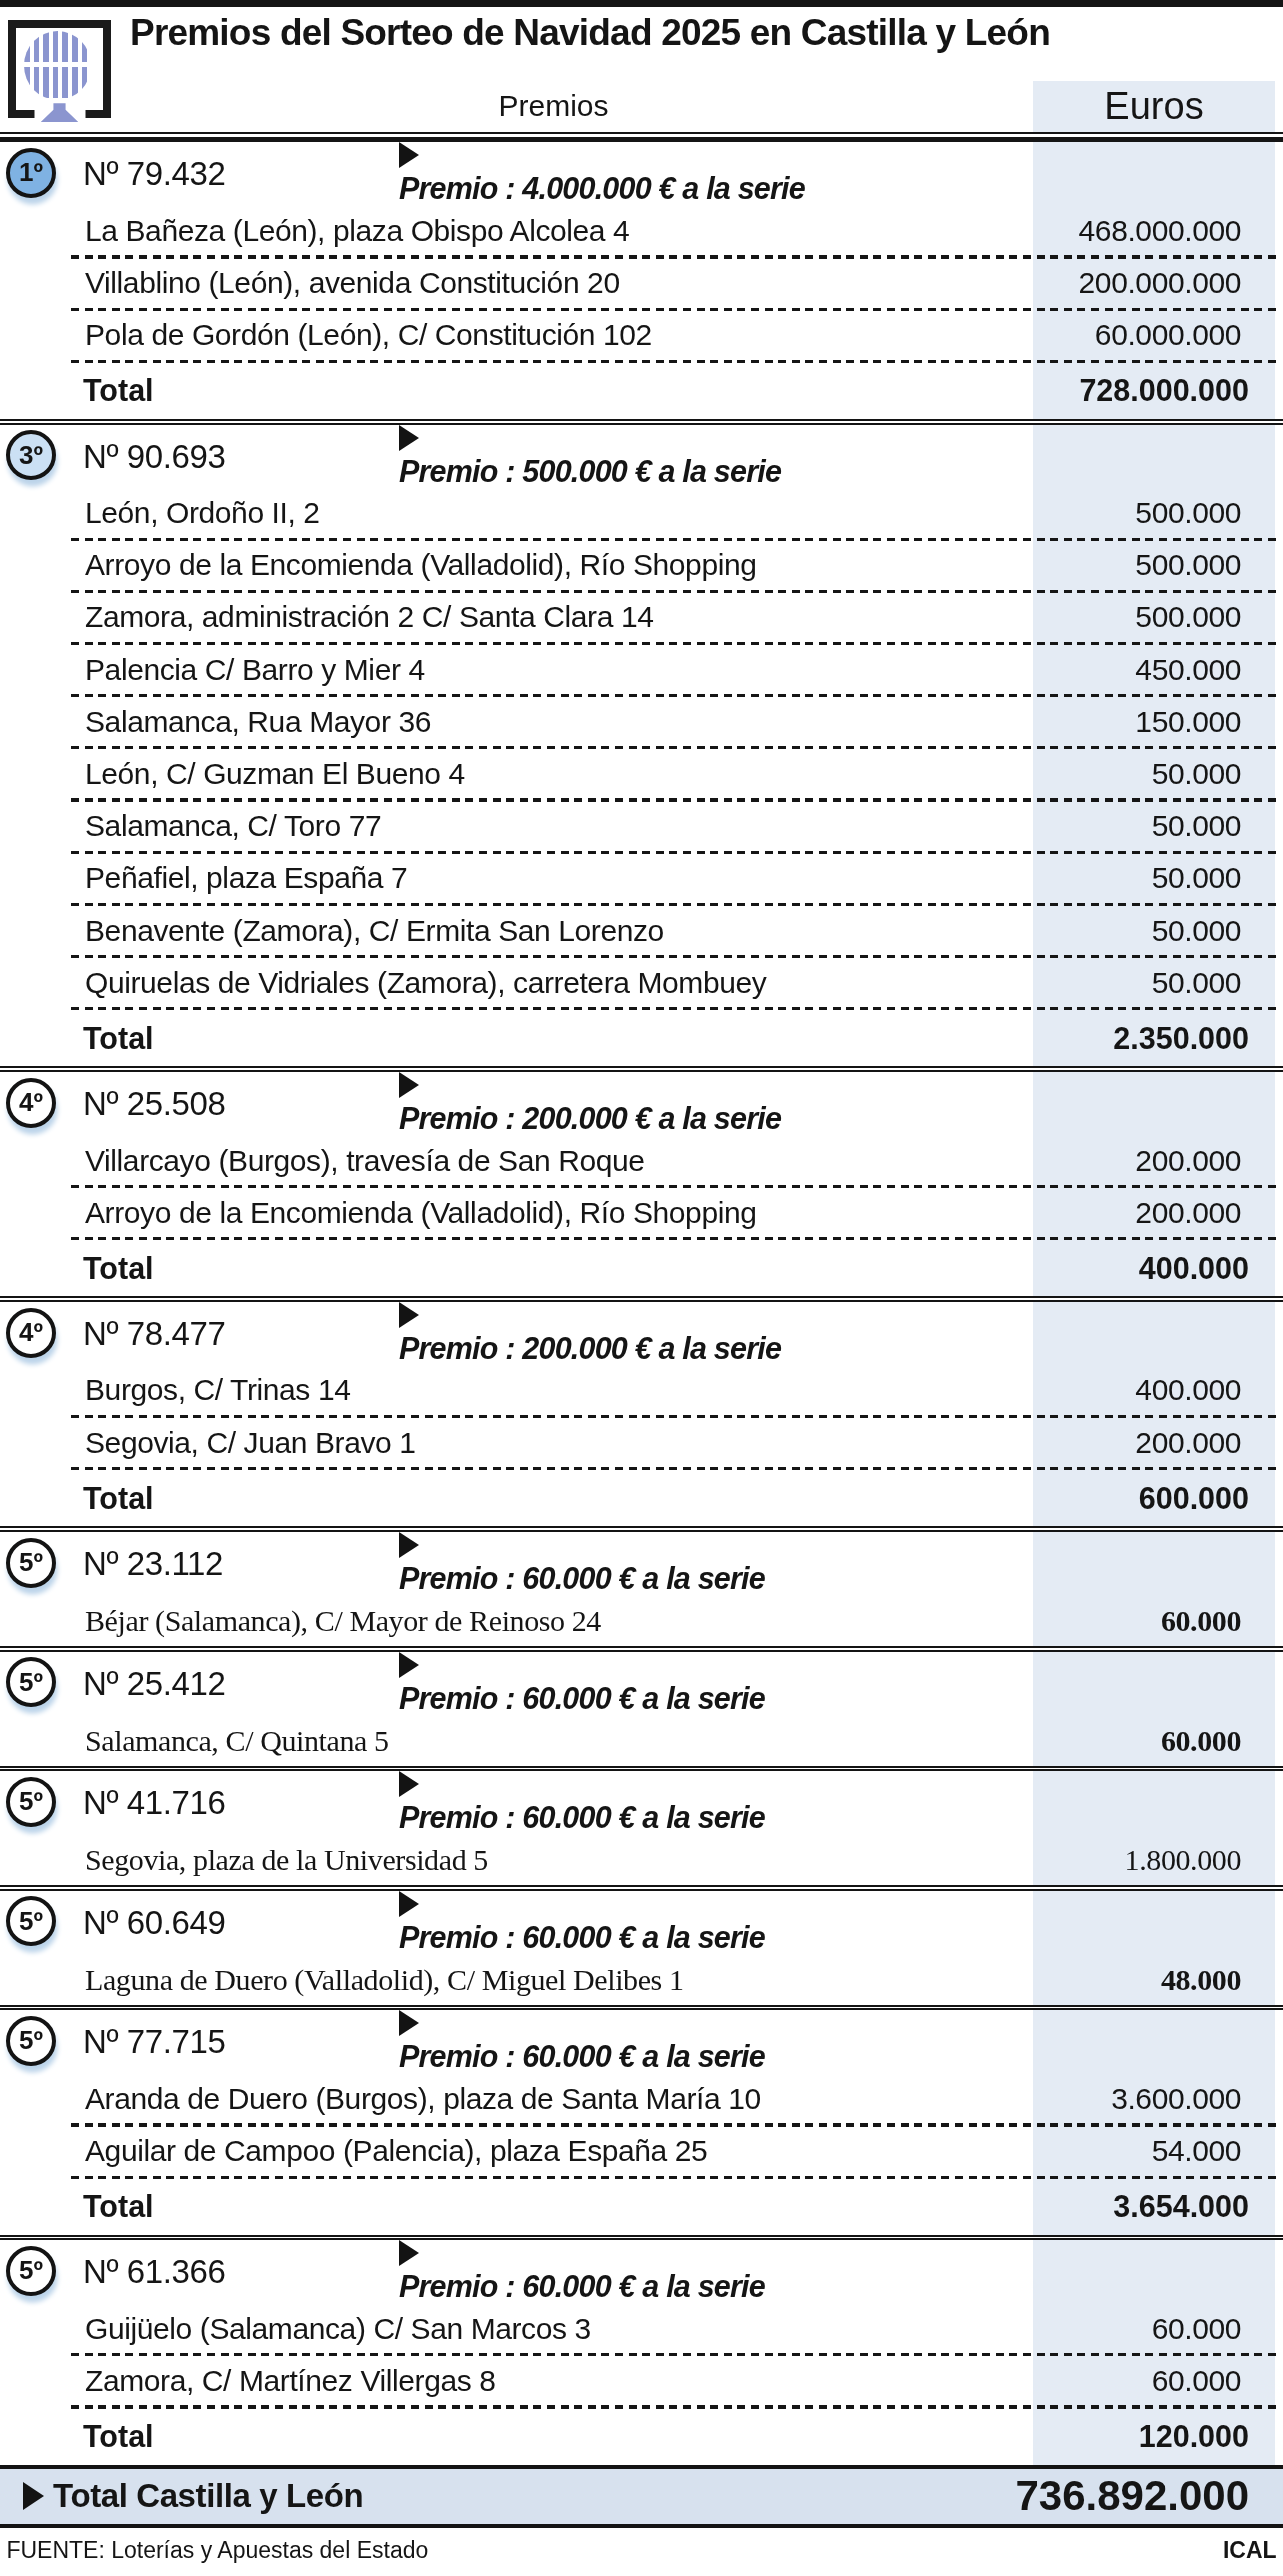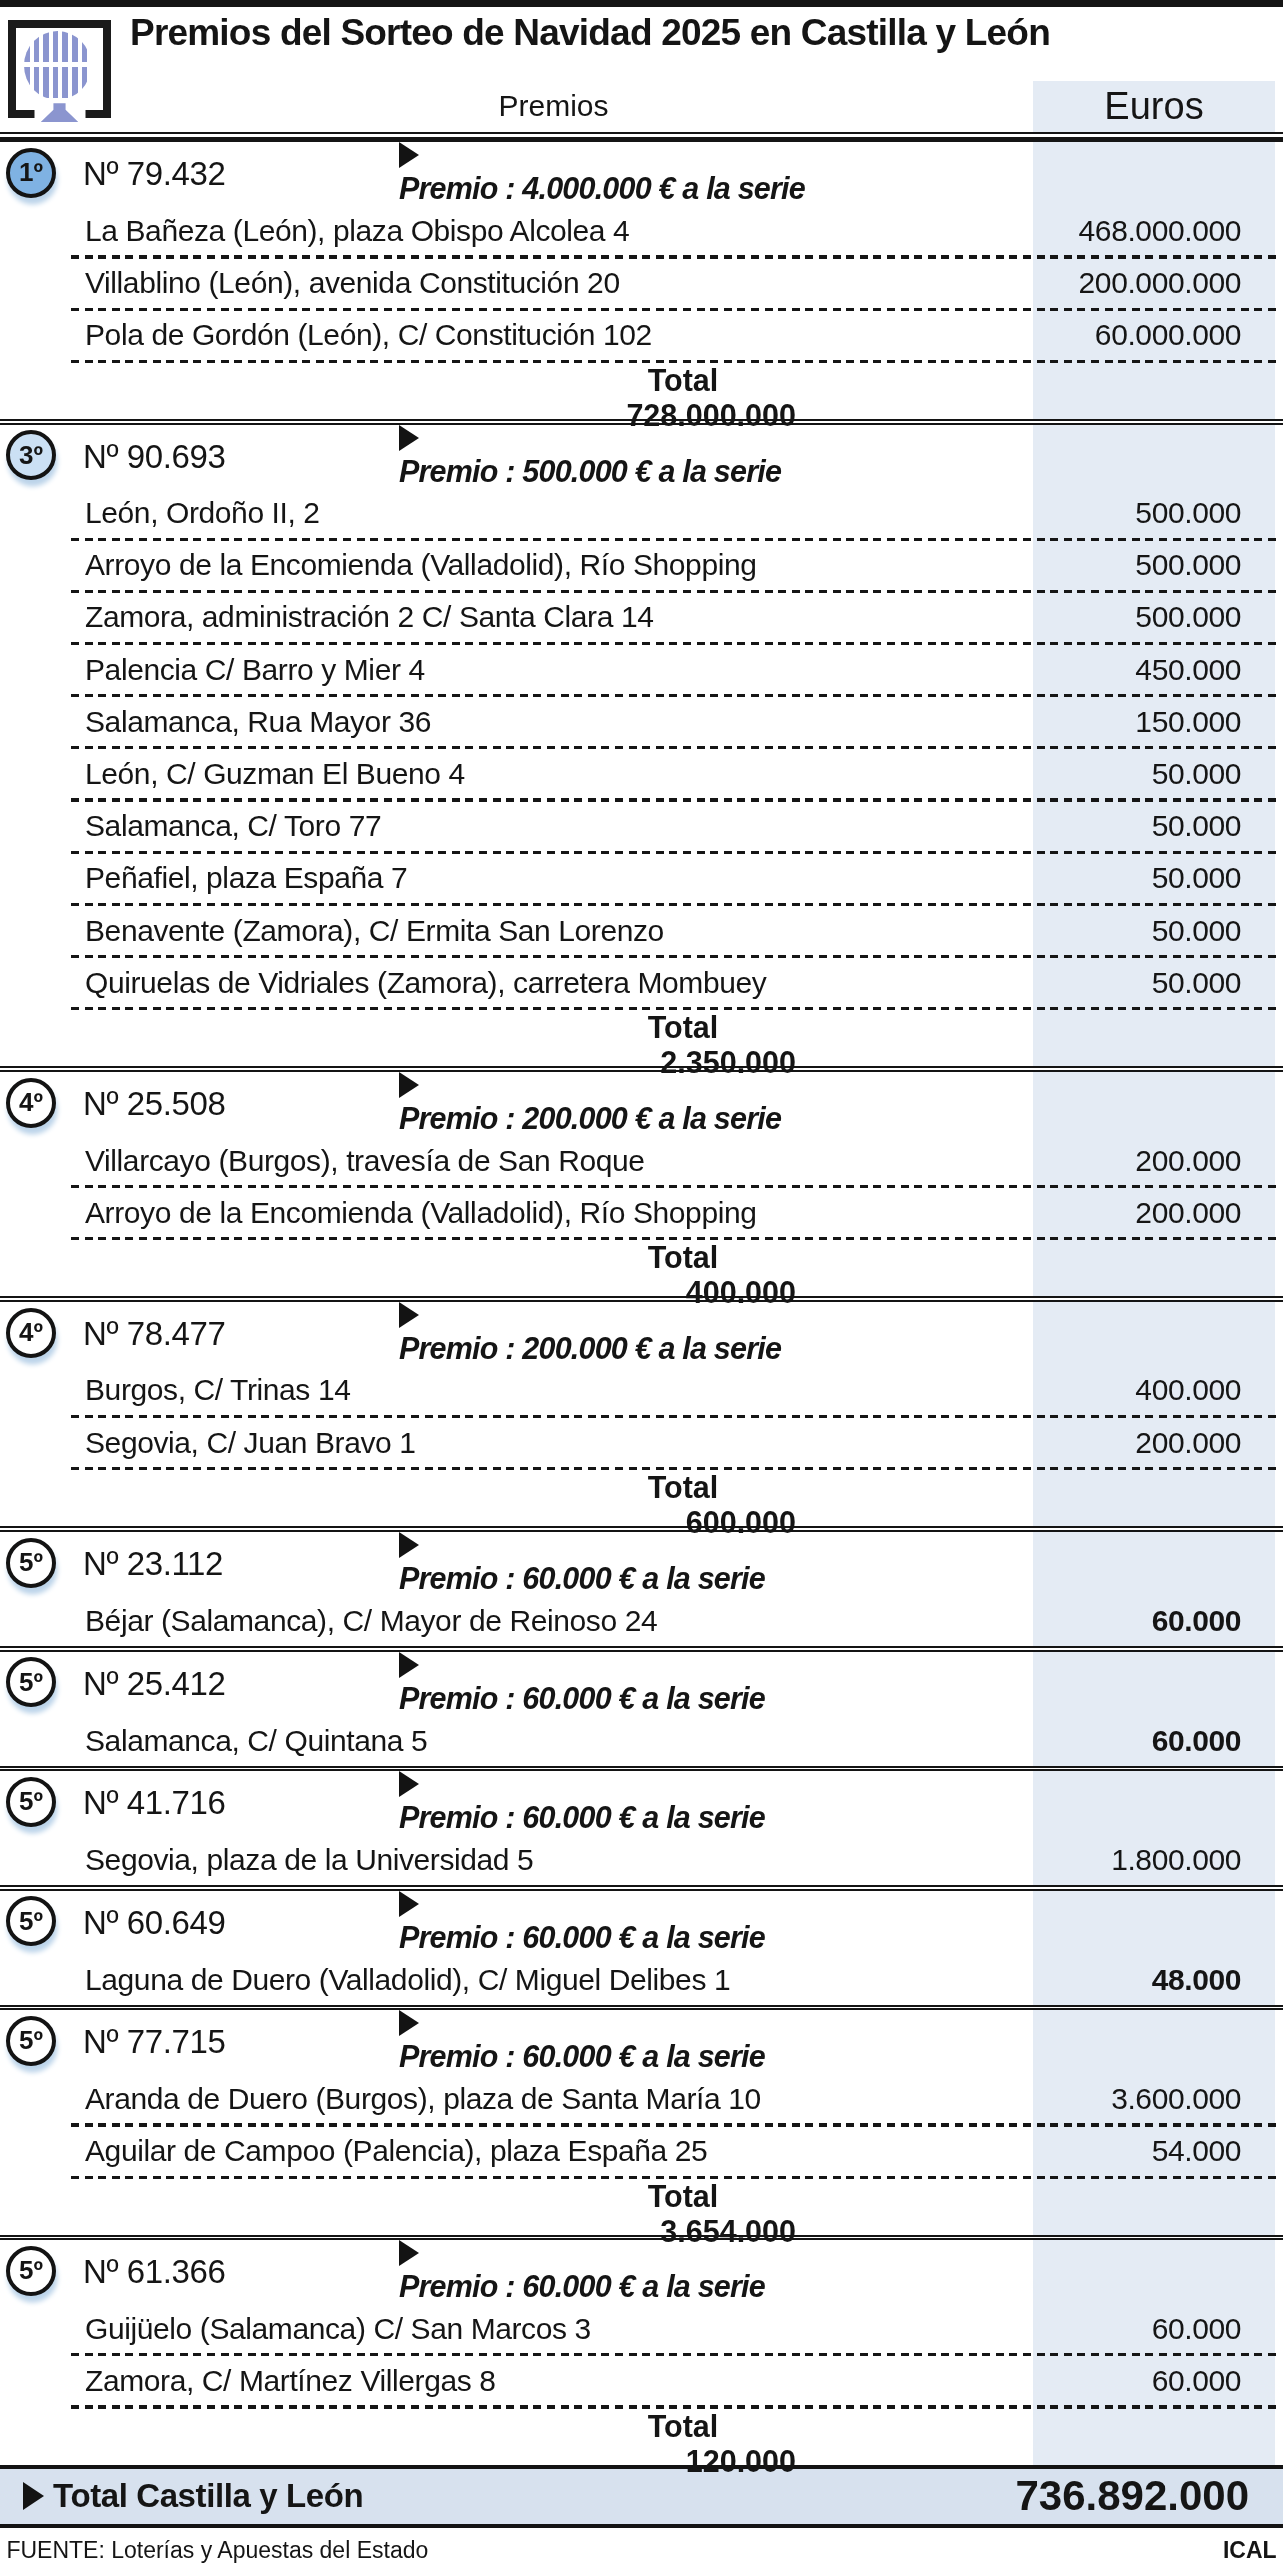--- a/index.html
+++ b/index.html
@@ -35,28 +35,28 @@
     font-weight:bold; font-size:26px; background:#fff; box-shadow:1.6px 6.4px 4.8px 0 #BCD4EA; }
   .sec-number { position:absolute; left:83px; top:50%; transform:translateY(-50%);
     font-size:33px; font-weight:normal; letter-spacing:-0.4px; white-space:nowrap; }
   .premio { position:absolute; left:399px; top:50%; transform:translateY(-50%);
     display:flex; align-items:flex-start; gap:3px;flex-direction:column; }
   .tri { width:0; height:0; border-top:13px solid transparent; border-bottom:13px solid transparent;
     border-left:20px solid #131313; }
   .premio-text { font-size:30.5px; font-weight:bold; font-style:italic; letter-spacing:-0.8px; white-space:nowrap; }
 
   .row { height:49px; display:flex; align-items:center; }
-  .row.single { height:50px; }
+  .row.single { height:50px;font-family:Liberation Serif, serif; }
   .row .label { flex:1 1 auto; padding-left:85px; font-size:30px; letter-spacing:-0.4px; white-space:nowrap; }
   .row .value { width:377px; box-sizing:border-box; text-align:right; padding-right:42px;
     font-size:30px; letter-spacing:-0.4px; }
   .row.bold-val .value { font-weight:bold; }
   .dash { height:3.2px; margin-left:71px; margin-right:4.8px;
     background-image:repeating-linear-gradient(to right,#151515 0 8px, rgba(0,0,0,0) 8px 13.6px); }
-  .total-row { height:56px; display:flex; align-items:center; font-weight:bold;flex-direction:column; }
+  .total-row { height:56px; display:flex; align-items:center; font-weight:bold; }
   .total-row .label { flex:1 1 auto; padding-left:83px; font-size:30.5px; }
   .total-row .value { width:377px; box-sizing:border-box; text-align:right; padding-right:34px; font-size:30.5px; }
   .sec-divider { height:1.6px; background:#fff; border-top:2.4px solid #141414; border-bottom:2.4px solid #141414; }
 
   .grand { display:flex; align-items:center; height:55px; background:#D7E1EE;
     border-top:4.8px solid #131313; border-bottom:4.8px solid #131313; }
   .grand .tri { margin-left:22.5px; border-top-width:14.4px; border-bottom-width:14.4px; border-left-width:21.7px; }
   .grand .label { font-size:33px; font-weight:bold; margin-left:9.6px; letter-spacing:-0.4px; }
   .grand .value { flex:1 1 auto; text-align:right; padding-right:34px; font-size:42px; font-weight:bold; }
 

